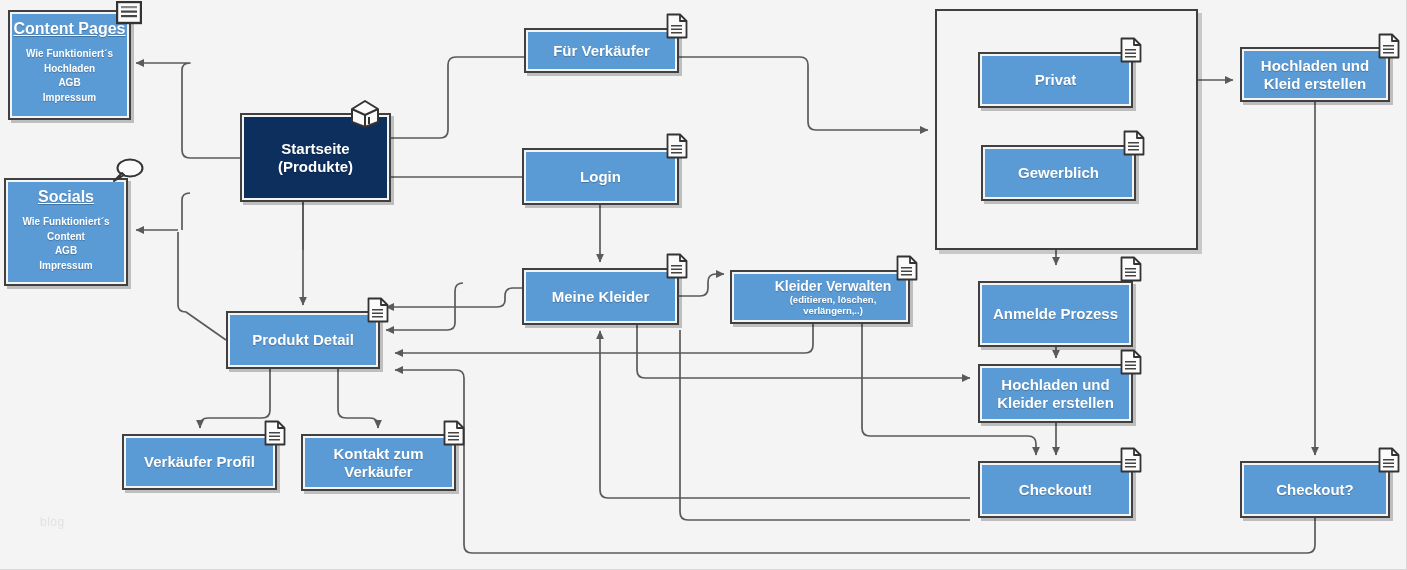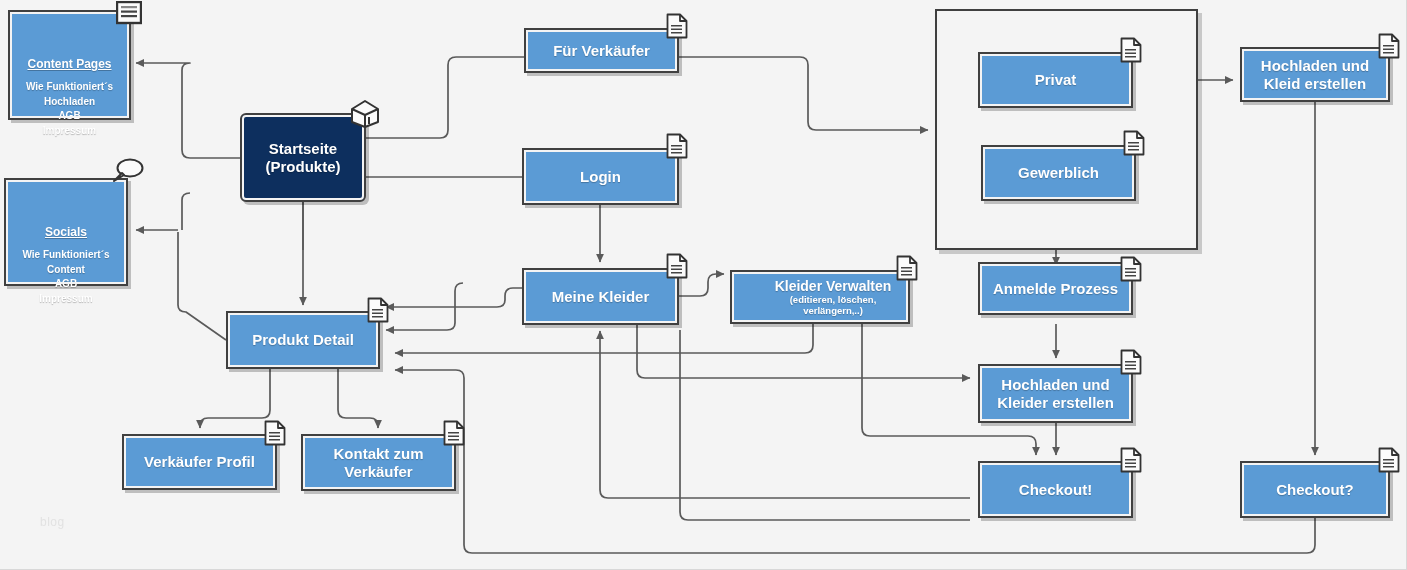--- a/index.html
+++ b/index.html
@@ -57,25 +57,24 @@
     font-weight: bold;
     line-height: 1.1;
     padding: 1px 4px 0 4px;
   }
   
   .node.listbox {
     justify-content: flex-start;
     padding-top: 8px;
   }
   .node.listbox .heading {
-    font-size: 12px;
+    font-size: 16px;
     font-weight: bold;
     text-decoration: underline;
     margin-bottom: 9px;
-    margin-top: 37px;
   }
   .node.listbox .lines {
     font-size: 10px;
     font-weight: bold;
     line-height: 1.46;
   }
   
   .group-box {
     position: absolute;
     box-sizing: border-box;
@@ -204,21 +203,21 @@
     <div class="lines">AGB</div>
     <div class="lines">Impressum</div>
   </div>
   <div class="corner-icon bubble-icon" style="left:112px; top:157px;">
     <svg viewBox="0 0 32 26" width="32" height="26">
       <ellipse cx="18" cy="11" rx="12.5" ry="8.5" fill="#fbfbfb" stroke="#333" stroke-width="2"></ellipse>
       <path d="M10,16 L2,24 L12,18 z" fill="#fbfbfb" stroke="#333" stroke-width="2" stroke-linejoin="round"></path>
     </svg>
   </div>
 
-  <div class="node dark" style="left:240px; top:113px; width:126px; height:89px;border-radius:6px;">
+  <div class="node dark" style="left:240px; top:113px; width:151px; height:89px;">
     <div class="title" style="white-space:pre-line;">Startseite
 (Produkte)</div>
   </div>
   <div class="corner-icon cube-icon" style="left:349px; top:98px;">
     <svg viewBox="0 0 32 32" width="32" height="32">
       <path d="M16,3 L29,11 L29,24 L16,29 L3,24 L3,11 z" fill="#fbfbfb" stroke="#333" stroke-width="2" stroke-linejoin="round"></path>
       <path d="M3,11 L16,17 L29,11" fill="none" stroke="#333" stroke-width="2" stroke-linejoin="round"></path>
       <path d="M16,17 L16,29" fill="none" stroke="#333" stroke-width="2"></path>
       <path d="M20,19 L20,26" fill="none" stroke="#333" stroke-width="2"></path>
     </svg>
@@ -310,21 +309,21 @@
   <div class="corner-icon doc-icon" style="left:896px; top:255px;">
     <svg viewBox="0 0 22 26" width="22" height="26">
       <path d="M1.5,1.5 L14,1.5 L20.5,8 L20.5,24.5 L1.5,24.5 z" fill="#fbfbfb" stroke="#333" stroke-width="1.8" stroke-linejoin="round"></path>
       <path d="M14,1.5 L14,8 L20.5,8" fill="none" stroke="#333" stroke-width="1.8" stroke-linejoin="round"></path>
       <rect x="5" y="12" width="11" height="1.5" fill="#444"></rect>
       <rect x="5" y="15.5" width="11" height="1.5" fill="#444"></rect>
       <rect x="5" y="19" width="11" height="1.5" fill="#444"></rect>
     </svg>
   </div>
 
-  <div class="node" style="left:978px; top:262px; width:155px; height:53px;">
+  <div class="node" style="left:978px; top:281px; width:155px; height:66px;">
     <div class="title">Anmelde Prozess</div>
   </div>
   <div class="corner-icon doc-icon" style="left:1120px; top:256px;">
     <svg viewBox="0 0 22 26" width="22" height="26">
       <path d="M1.5,1.5 L14,1.5 L20.5,8 L20.5,24.5 L1.5,24.5 z" fill="#fbfbfb" stroke="#333" stroke-width="1.8" stroke-linejoin="round"></path>
       <path d="M14,1.5 L14,8 L20.5,8" fill="none" stroke="#333" stroke-width="1.8" stroke-linejoin="round"></path>
       <rect x="5" y="12" width="11" height="1.5" fill="#444"></rect>
       <rect x="5" y="15.5" width="11" height="1.5" fill="#444"></rect>
       <rect x="5" y="19" width="11" height="1.5" fill="#444"></rect>
     </svg>

